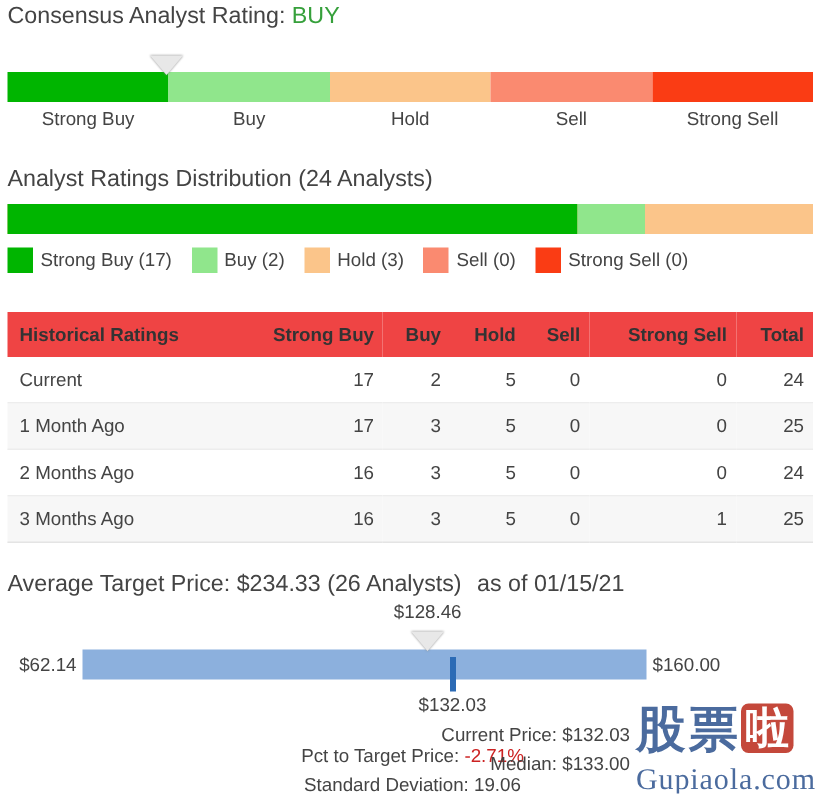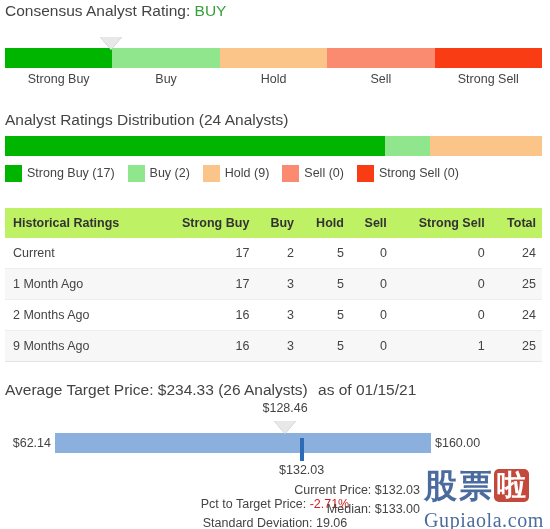--- a/index.html
+++ b/index.html
@@ -124,21 +124,21 @@
   
   .hist-table {
     position: absolute;
     left: 5px;
     top: 208px;
     width: 537px;
     border-collapse: collapse;
     font-size: 12.5px;
   }
   .hist-table th {
-    background: #bef264;
+    background: #ef4444;
     color: #333333;
     font-weight: bold;
     font-size: 12.5px;
     padding: 8px 6px;
     text-align: right;
     white-space: nowrap;
   }
   .hist-table th.first-col,
   .hist-table td.first-col {
     text-align: left;
@@ -347,21 +347,21 @@
   <div class="legend-item">
     <span class="legend-swatch" style="background: rgb(0, 181, 0);"></span>
     <span class="legend-text">Strong Buy (17)</span>
   </div>
   <div class="legend-item">
     <span class="legend-swatch" style="background: rgb(144, 230, 140);"></span>
     <span class="legend-text">Buy (2)</span>
   </div>
   <div class="legend-item">
     <span class="legend-swatch" style="background: rgb(251, 197, 138);"></span>
-    <span class="legend-text">Hold (9)</span>
+    <span class="legend-text">Hold (3)</span>
   </div>
   <div class="legend-item">
     <span class="legend-swatch" style="background: rgb(250, 138, 112);"></span>
     <span class="legend-text">Sell (0)</span>
   </div>
   <div class="legend-item">
     <span class="legend-swatch" style="background: rgb(250, 60, 20);"></span>
     <span class="legend-text">Strong Sell (0)</span>
   </div>
 </div>
@@ -400,21 +400,21 @@
     <tr>
       <td class="first-col">2 Months Ago</td>
       <td>16</td>
       <td>3</td>
       <td>5</td>
       <td>0</td>
       <td>0</td>
       <td>24</td>
     </tr>
     <tr>
-      <td class="first-col">9 Months Ago</td>
+      <td class="first-col">3 Months Ago</td>
       <td>16</td>
       <td>3</td>
       <td>5</td>
       <td>0</td>
       <td>1</td>
       <td>25</td>
     </tr>
   </tbody>
 </table>
 

